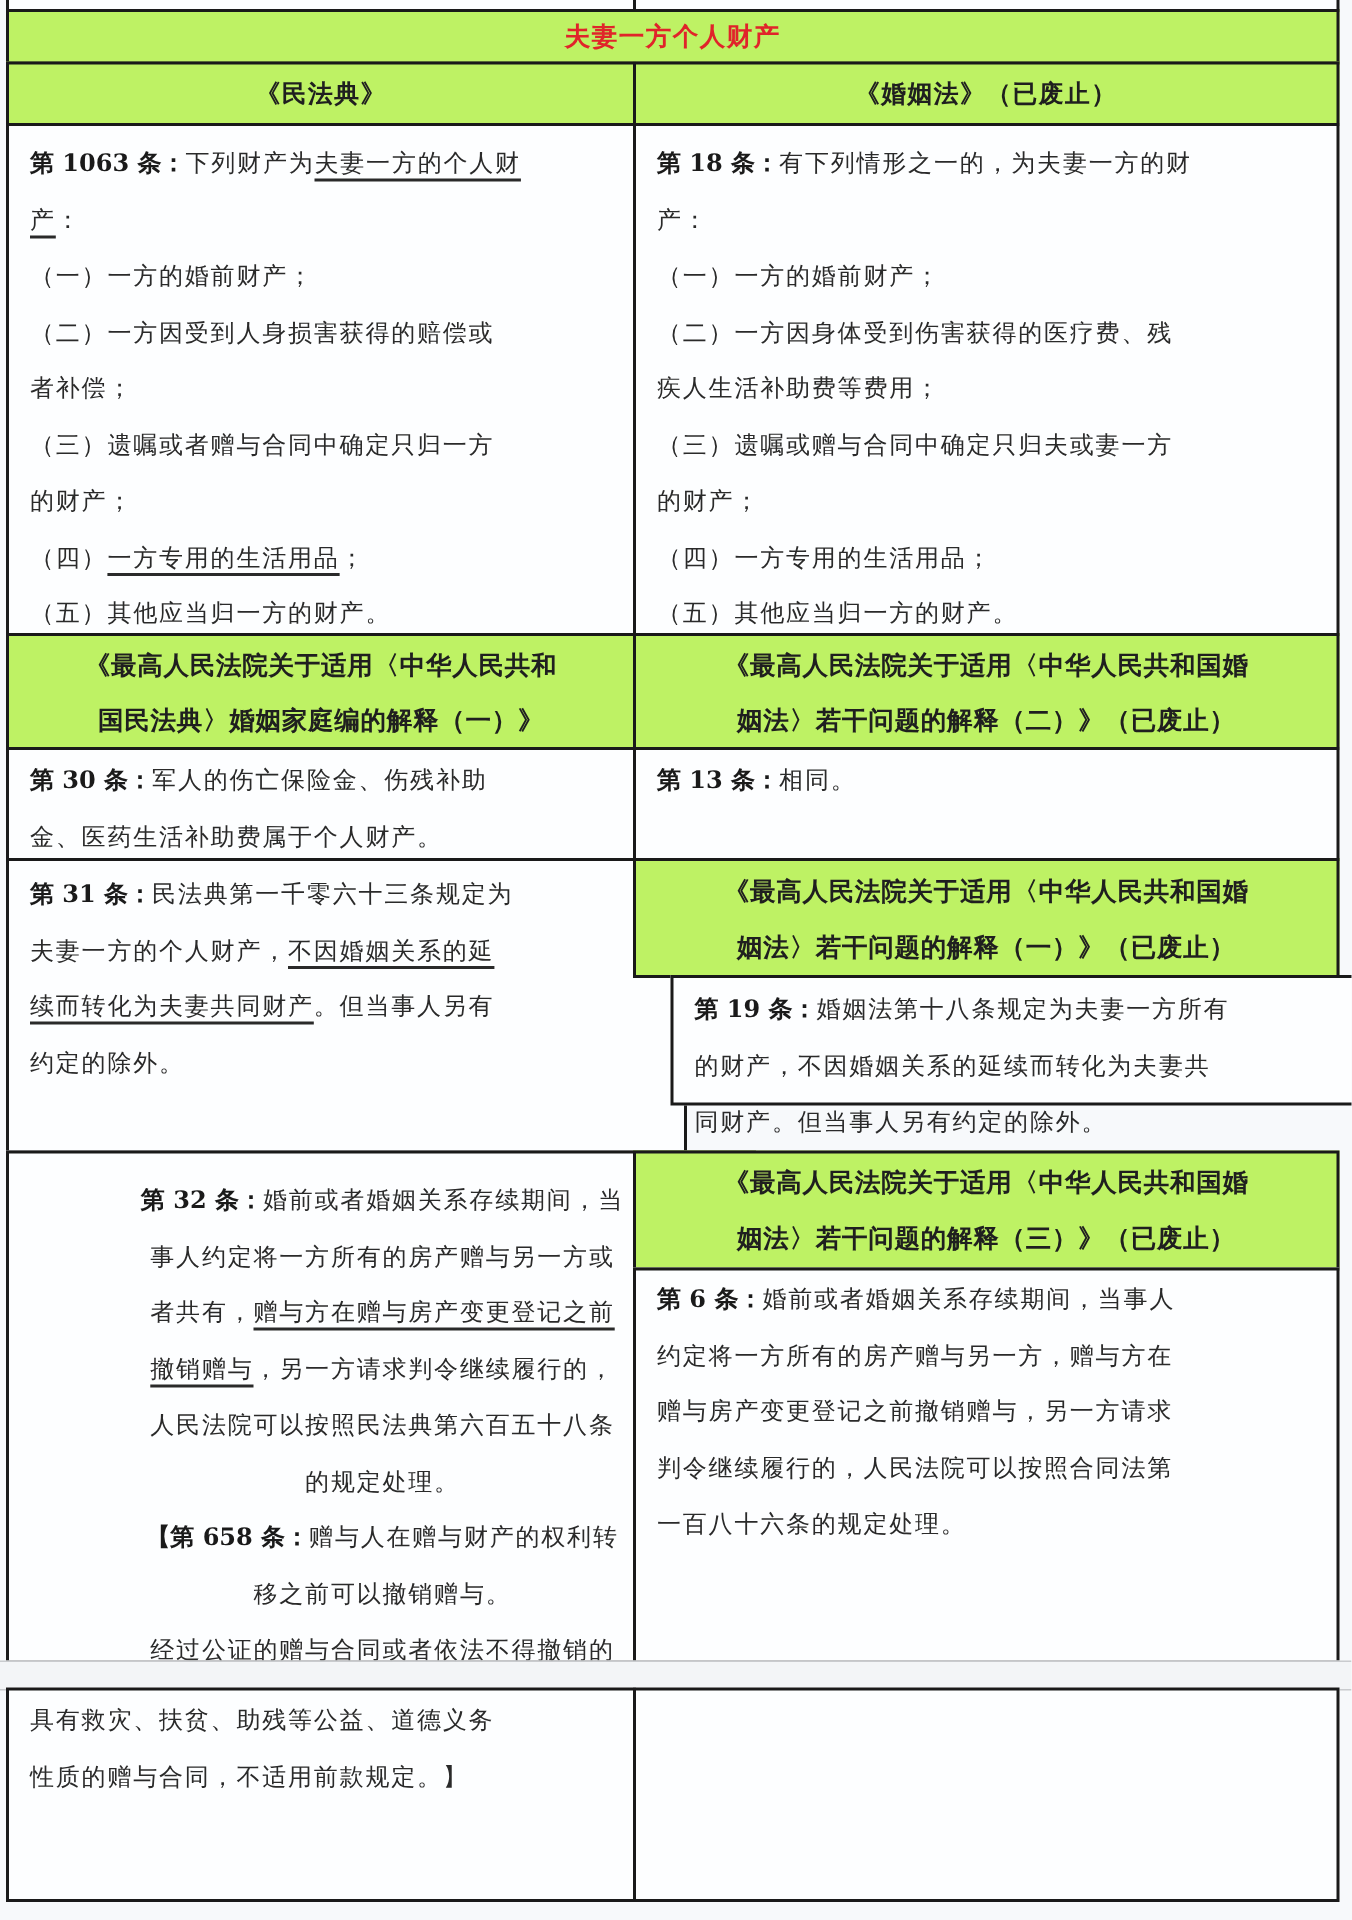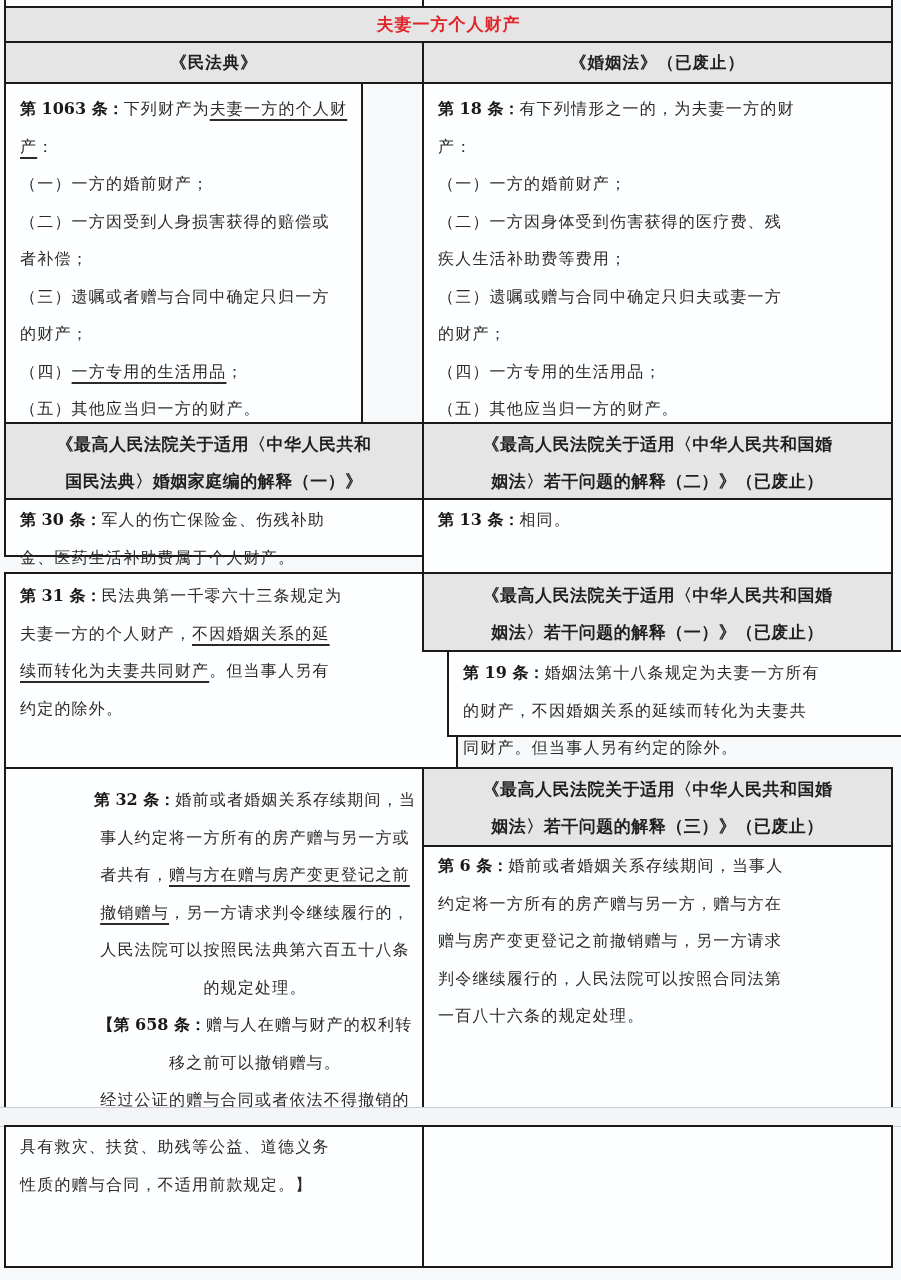--- a/index.html
+++ b/index.html
@@ -8,21 +8,21 @@
     background: #f7f9fb;
     font-family: "DejaVu Serif", "Liberation Serif", serif;
     color: #222;
     position: relative;
   }
   .cell {
     position: absolute; box-sizing: border-box;
     border: 2px solid #1a1a1a;
     background: #fdfeff;
   }
-  .shade { background: #e5e5e5; }
+  .shade { background: #bef264; }
   .center { display: flex; align-items: center; justify-content: center; text-align: center; }
   .title-text { color: #e0242a; font-size: 17px; font-weight: bold; letter-spacing: 1px; }
   .hdr-text { font-size: 16.5px; font-weight: bold; letter-spacing: 1px; color: #1f1f1f; }
   .hdr2 { font-size: 17px; font-weight: bold; color: #1f1f1f; line-height: 37px; padding: 0 10px; letter-spacing: 0.5px; }
   .body-text {
     font-size: 16px; line-height: 37.5px; color: #2a2a2a;
     padding: 6px 12px 0 14px; letter-spacing: 1.2px;
   }
   .line { display: block; white-space: nowrap; }
   .art { font-weight: bold; color: #1a1a1a; letter-spacing: 0; }
@@ -43,21 +43,21 @@
   <span class="title-text">夫妻一方个人财产</span>
 </div>
 
 <div class="cell shade center" style="left:4px; top:41px; width:420px; height:43px;">
   <span class="hdr-text">《民法典》</span>
 </div>
 <div class="cell shade center" style="left:422px; top:41px; width:471px; height:43px;text-align:center;">
   <span class="hdr-text">《婚姻法》（已废止）</span>
 </div>
 
-<div class="cell body-text" style="left:4px; top:82px; width:359px; height:342px;">
+<div class="cell body-text" style="left:4px; top:82px; width:420px; height:342px;">
   <span class="line"><span class="art">第 1063 条：</span><span>下列财产为</span><span class="u">夫妻一方的个人财</span></span>
   <span class="line"><span class="u">产</span><span>：</span></span>
   <span class="line">（一）一方的婚前财产；</span>
   <span class="line">（二）一方因受到人身损害获得的赔偿或</span>
   <span class="line">者补偿；</span>
   <span class="line">（三）遗嘱或者赠与合同中确定只归一方</span>
   <span class="line">的财产；</span>
   <span class="line"><span>（四）</span><span class="u">一方专用的生活用品</span><span>；</span></span>
   <span class="line">（五）其他应当归一方的财产。</span>
 </div>
@@ -75,21 +75,21 @@
 
 <div class="cell shade hdr2" style="left:4px; top:422px; width:420px; height:78px; padding-top:2px; text-align:center;">
   <span class="line">《最高人民法院关于适用〈中华人民共和</span>
   <span class="line">国民法典〉婚姻家庭编的解释（一）》</span>
 </div>
 <div class="cell shade hdr2" style="left:422px; top:422px; width:471px; height:78px; padding-top:2px; text-align:center;">
   <span class="line">《最高人民法院关于适用〈中华人民共和国婚</span>
   <span class="line">姻法〉若干问题的解释（二）》（已废止）</span>
 </div>
 
-<div class="cell body-text" style="left:4px; top:498px; width:420px; height:59px; padding-top:1px;">
+<div class="cell body-text" style="left:4px; top:498px; width:420px; height:76px; padding-top:1px;">
   <span class="line"><span class="art">第 30 条：</span><span>军人的伤亡保险金、伤残补助</span></span>
   <span class="line">金、医药生活补助费属于个人财产。</span>
 </div>
 <div class="cell body-text" style="left:422px; top:498px; width:471px; height:76px; padding-top:1px;">
   <span class="line"><span class="art">第 13 条：</span><span>相同。</span></span>
 </div>
 
 <div class="cell body-text" style="left:4px; top:572px; width:454px; height:197px; padding-top:3px;">
   <span class="line"><span class="art">第 31 条：</span><span>民法典第一千零六十三条规定为</span></span>
   <span class="line"><span>夫妻一方的个人财产，</span><span class="u">不因婚姻关系的延</span></span>

